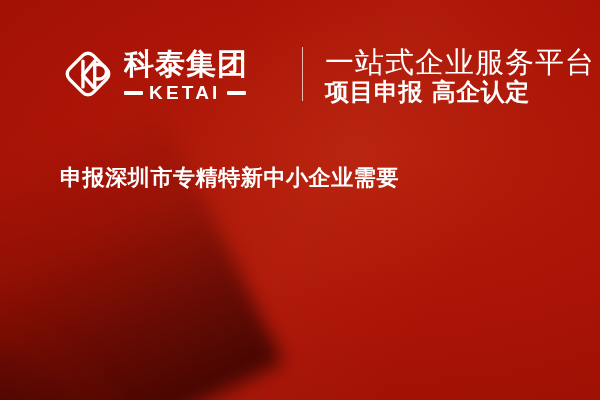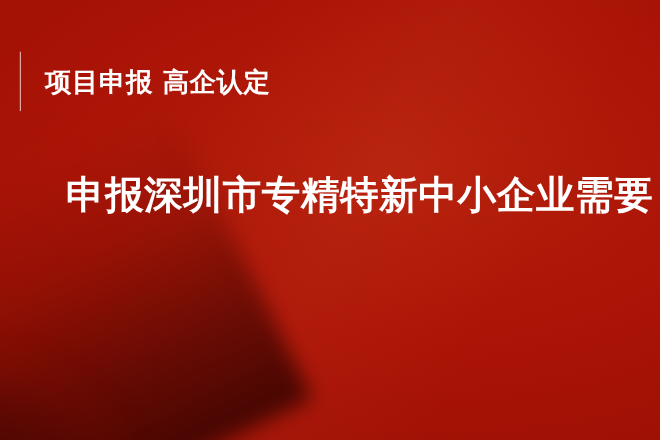--- a/index.html
+++ b/index.html
@@ -156,44 +156,75 @@
 
   
   .headline {
     position: absolute;
     left: 60px;
     top: 152px;
     width: 500px;
   }
   .headline-line {
     color: #ffffff;
-    font-size: 35px;
+    font-size: 22px;
     font-weight: 700;
     line-height: 52px;
     letter-spacing: 0.6px;
     white-space: nowrap;
     font-family: "Liberation Sans", "DejaVu Sans", sans-serif;
   }
 </style>
 </head>
 <body>
 
 <div class="banner">
 
   <div class="bg-gradient"></div>
   <div class="bg-sheen"></div>
   <div class="bg-corner-shadow"></div>
   <div class="bg-corner-shadow2"></div>
 
   <div class="header">
 
+    <div class="brand">
+
+      <svg class="logo-mark" viewBox="0 0 100 100" aria-hidden="true">
+
+        <rect x="20" y="20" width="60" height="60" rx="13" ry="13" transform="rotate(45 50 50)" fill="none" stroke="#ffffff" stroke-width="6"></rect>
+
+        <path d="M41 27 L41 73" fill="none" stroke="#ffffff" stroke-width="6" stroke-linecap="round"></path>
+
+        <path d="M41 52 L62 27" fill="none" stroke="#ffffff" stroke-width="6" stroke-linecap="round"></path>
+
+        <path d="M41 52 L60 74" fill="none" stroke="#ffffff" stroke-width="6" stroke-linecap="round"></path>
+
+        <path d="M62 27 L62 74" fill="none" stroke="#ffffff" stroke-width="6" stroke-linecap="round"></path>
+        <path d="M62 33 L70 33 A13 13 0 0 1 70 59 L62 59" fill="none" stroke="#ffffff" stroke-width="6" stroke-linejoin="round"></path>
+      </svg>
+
+      <div class="brand-words">
+
+        <svg class="brand-cn" width="160" height="34" viewBox="0 0 160 34">
+          <text x="0" y="27" fill="#ffffff" font-family="DejaVu Sans, Liberation Sans, sans-serif" font-size="30" font-weight="bold" letter-spacing="1">科泰集团</text>
+        </svg>
+
+        <div class="brand-en-row">
+          <div class="dash dash-left"></div>
+          <div class="brand-en">KETAI</div>
+          <div class="dash dash-right"></div>
+        </div>
+
+      </div>
+    </div>
 
     <div class="divider"></div>
 
     <div class="tagline">
+      <div class="tagline-main">一站式企业服务平台</div>
       <div class="tagline-sub">项目申报 高企认定</div>
     </div>
 
   </div>
 
   <div class="headline">
     <div class="headline-line">申报深圳市专精特新中小企业需要</div>
   </div>
 
 </div>

